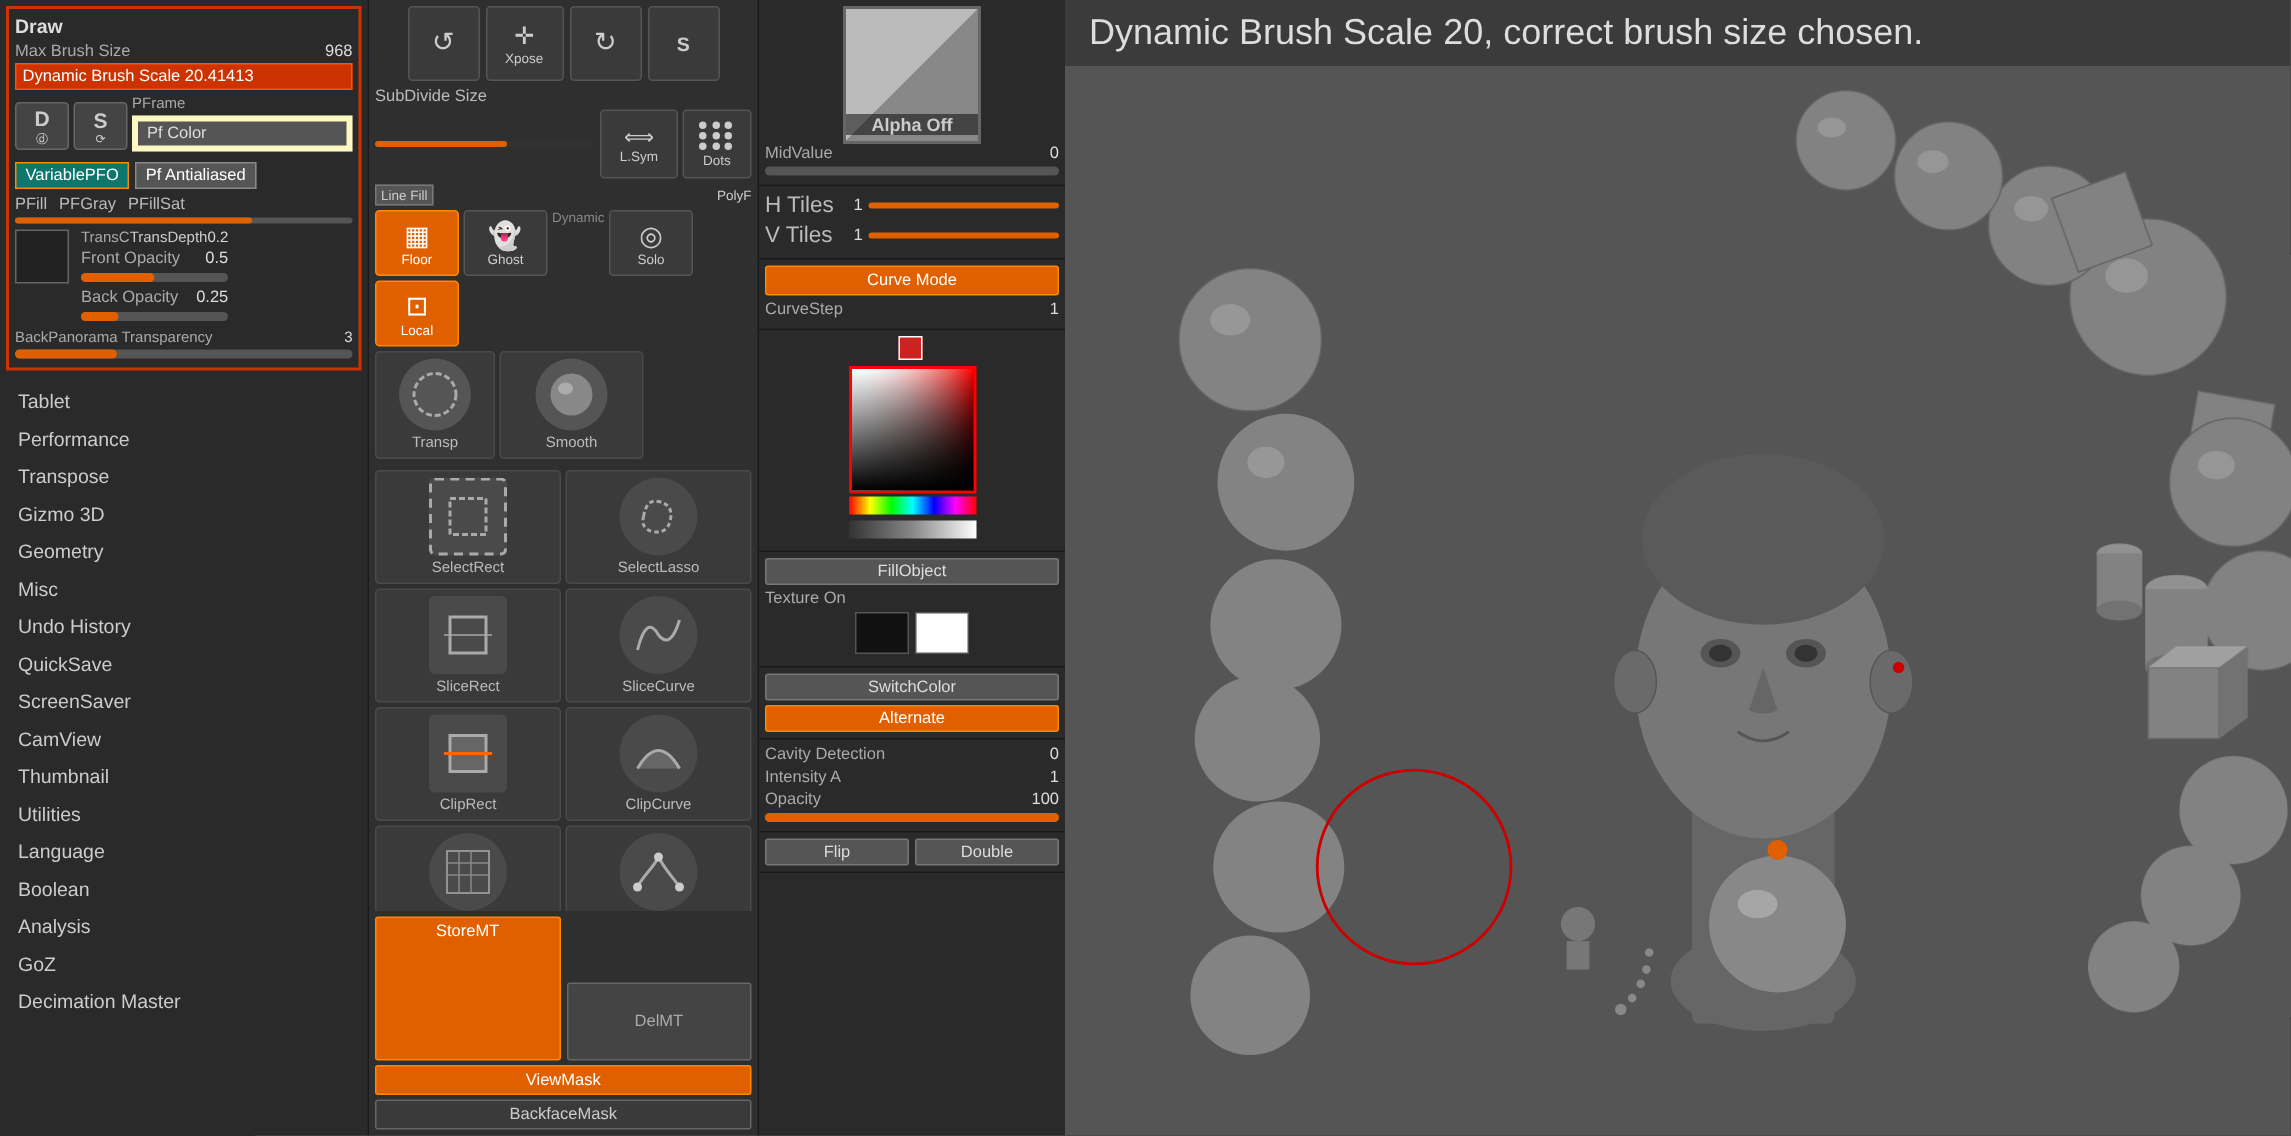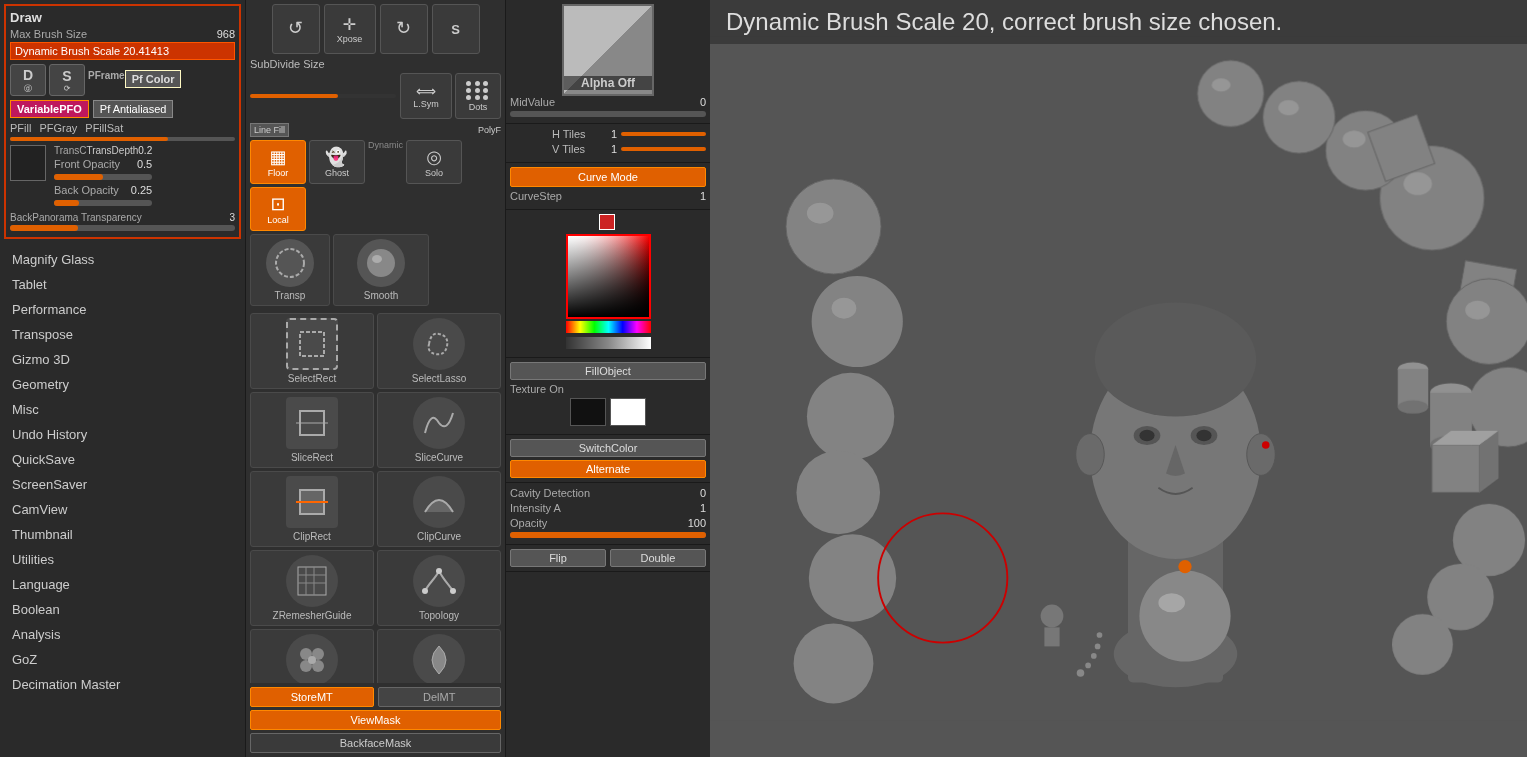--- a/index.html
+++ b/index.html
@@ -71,51 +71,49 @@
       border-radius: 3px;
       display: flex; align-items: center; justify-content: center;
       color: #ccc;
       font-size: 9px;
       cursor: pointer;
       flex-direction: column;
     }
 
     .pframe-group {
       display: flex;
-      flex-direction: row;
+      flex-direction: column;
       flex: 1;
-      font-weight: bold;
     }
 
     .pf-color-btn {
       background: #555;
-      border: 1px solid #fef9c3;
+      border: 4px solid #fef9c3;
       color: #ddd;
       padding: 2px 6px;
       font-size: 11px;
       cursor: pointer;
-      text-align: right;
+      text-align: left;
       margin-bottom: 3px;
     }
 
     .variable-row {
       display: flex; gap: 4px; margin-bottom: 4px;
     }
 
     .var-btn {
       padding: 2px 6px;
       font-size: 11px;
       border: 1px solid #888;
       cursor: pointer;
     }
     .var-btn-orange {
-      background: #be185d;
+      background: #0f766e;
       color: #fff;
       border-color: #ff8800;
-      font-weight: bold;
     }
     .var-btn-aa {
       background: #555;
       color: #fff;
       border-color: #888;
     }
 
     .pfill-row {
       display: flex; gap: 8px; align-items: center; margin-bottom: 3px;
     }
@@ -320,21 +318,21 @@
       position: relative;
     }
 
     .full-prop-slider .sp-fill {
       height: 100%; background: #e06000; border-radius: 3px;
     }
 
     .tiles-row {
       display: flex; align-items: center; gap: 4px; margin-bottom: 3px;
     }
-    .tiles-label { color: #bbb; font-size: 11px; width: 55px; margin-left: 42px; }
+    .tiles-label { color: #bbb; font-size: 15px; width: 55px; }
     .tiles-val { color: #ddd; font-size: 11px; }
     .tiles-slider { flex: 1; height: 4px; background: #e06000; border-radius: 2px; }
 
     .curve-mode-btn {
       width: 100%;
       background: #e06000;
       color: #fff;
       border: 1px solid #ff8800;
       padding: 3px 0;
       font-size: 11px;
@@ -382,28 +380,29 @@
       border: 1px solid #ff8800;
       color: #fff;
       font-size: 11px;
       text-align: center;
       cursor: pointer;
       border-radius: 2px;
     }
 
     .prop-del-btn {
       flex: 1;
-      padding: 3px 0;
+      padding: 19px 0;
       background: #444;
       border: 1px solid #666;
       color: #aaa;
       font-size: 11px;
       text-align: center;
       cursor: pointer;
       border-radius: 2px;
+      margin-top: 44px;
     }
 
     .prop-view-btn {
       width: 100%;
       padding: 3px 0;
       background: #e06000;
       border: 1px solid #ff8800;
       color: #fff;
       font-size: 11px;
       text-align: center;
@@ -545,21 +544,20 @@
       <span class="back-panorama-label">BackPanorama Transparency</span>
       <span style="color:#ddd;font-size:10px;">3</span>
     </div>
     <div class="full-prop-slider" style="margin-top:2px;">
       <div class="sp-fill" style="width:30%"></div>
     </div>
   </div>
 
   <div class="sidebar-nav">
 
-    <div class="nav-item">Magnify Glass</div>
     <div class="nav-item">Tablet</div>
     <div class="nav-item">Performance</div>
     <div class="nav-item">Transpose</div>
     <div class="nav-item">Gizmo 3D</div>
     <div class="nav-item">Geometry</div>
     <div class="nav-item">Misc</div>
     <div class="nav-item">Undo History</div>
     <div class="nav-item">QuickSave</div>
     <div class="nav-item">ScreenSaver</div>
     <div class="nav-item">CamView</div>

